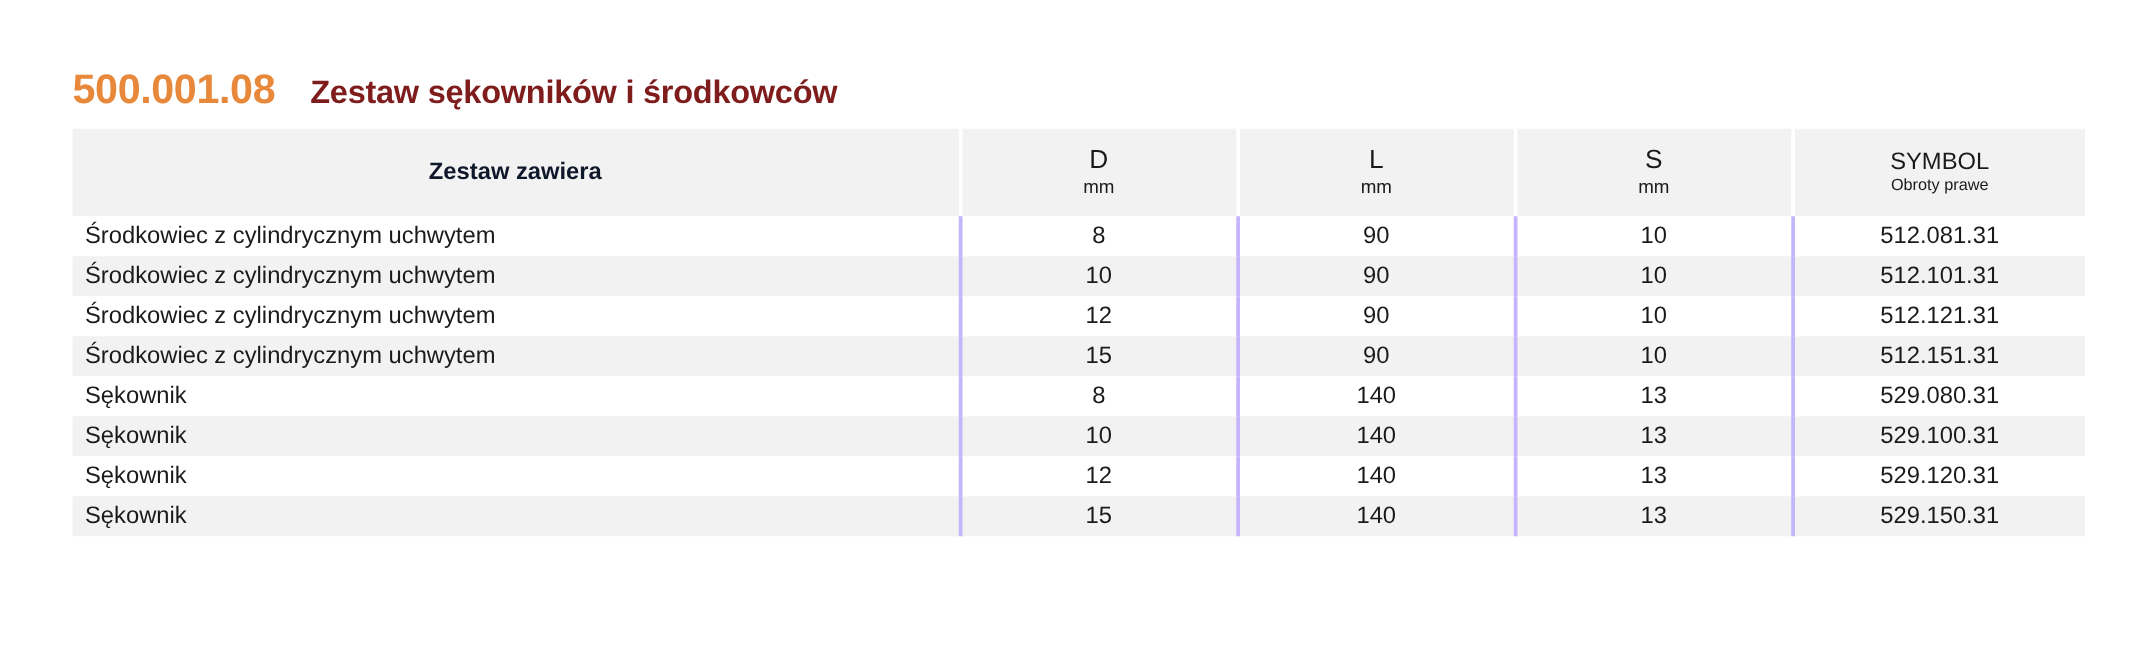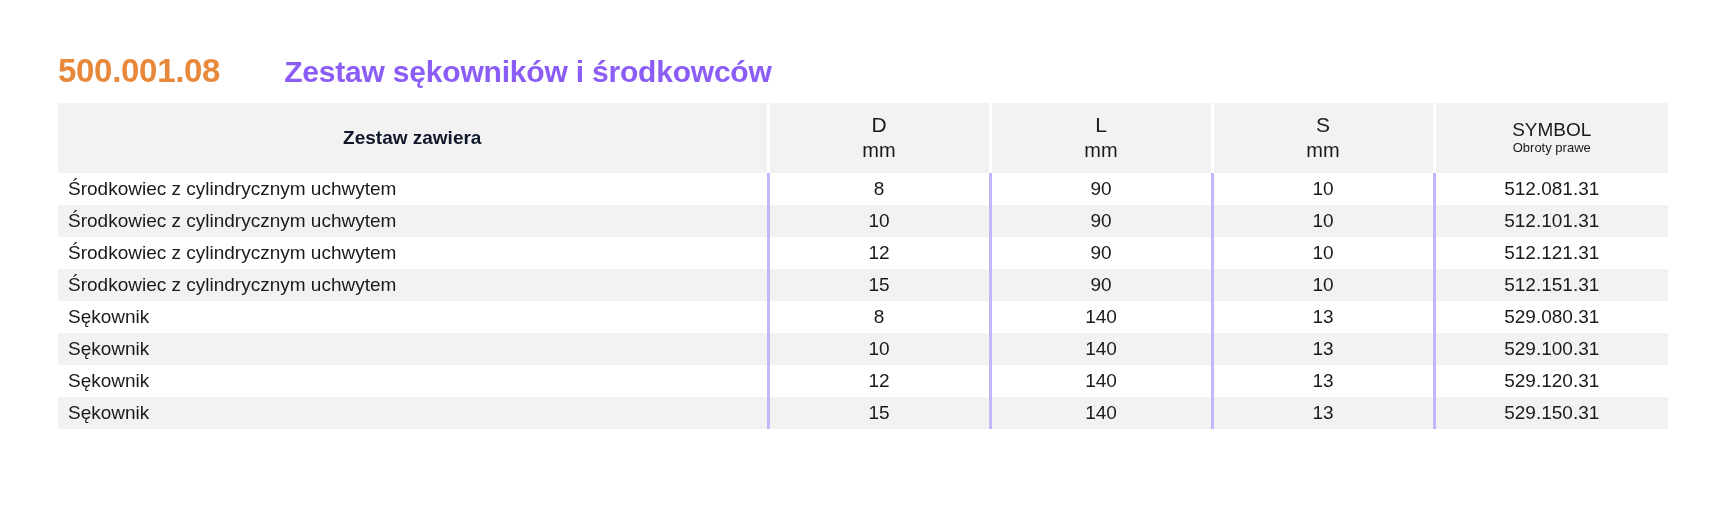--- a/index.html
+++ b/index.html
@@ -30,25 +30,24 @@
     gap: 28px;
     white-space: nowrap;
   }
   .code {
     font-size: 33px;
     font-weight: bold;
     color: #e8883a;
     letter-spacing: -0.3px;
   }
   .title {
-    font-size: 30px;
+    font-size: 26px;
     font-weight: 600;
-    color: #8b5cf6;
+    color: #7f1d1d;
     letter-spacing: -0.2px;
-    margin-left: 36px;
   }
   table.spec {
     position: absolute;
     left: 58px;
     top: 103px;
     width: 1610px;
     border-collapse: collapse;
     table-layout: fixed;
   }
   table.spec col.c-desc { width: 710px; }
@@ -75,21 +74,21 @@
     color: #0f172a;
     text-align: center;
   }
   .th-main {
     font-size: 21px;
     color: #1a1a1a;
     line-height: 1.15;
     text-align: center;
   }
   .th-sub {
-    font-size: 20px;
+    font-size: 15px;
     color: #1a1a1a;
     line-height: 1.3;
     text-align: center;
   }
   .th-main.sym { font-size: 19px; }
   .th-sub.sym  { font-size: 13px; }
 
   tbody td {
     height: 32px;
     padding: 0 0 0 0;

